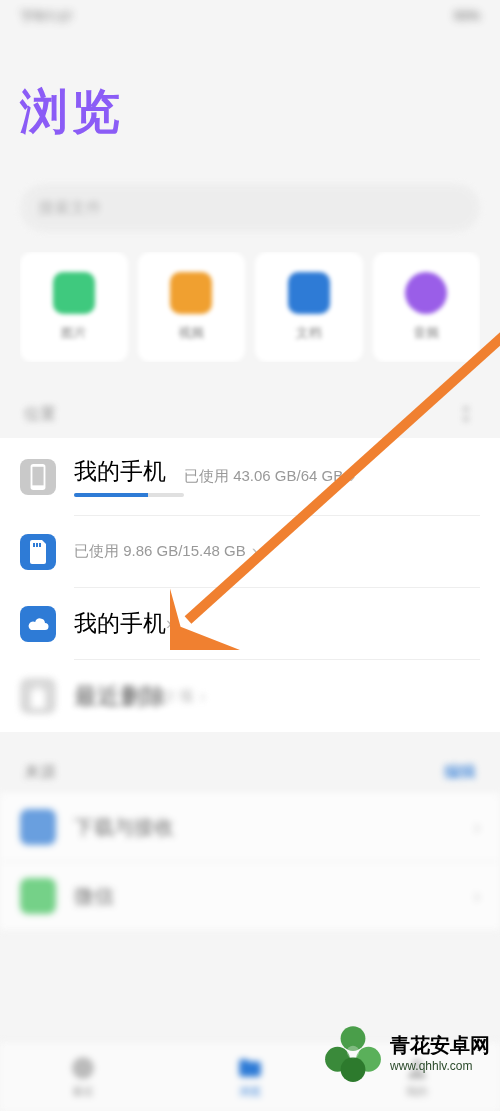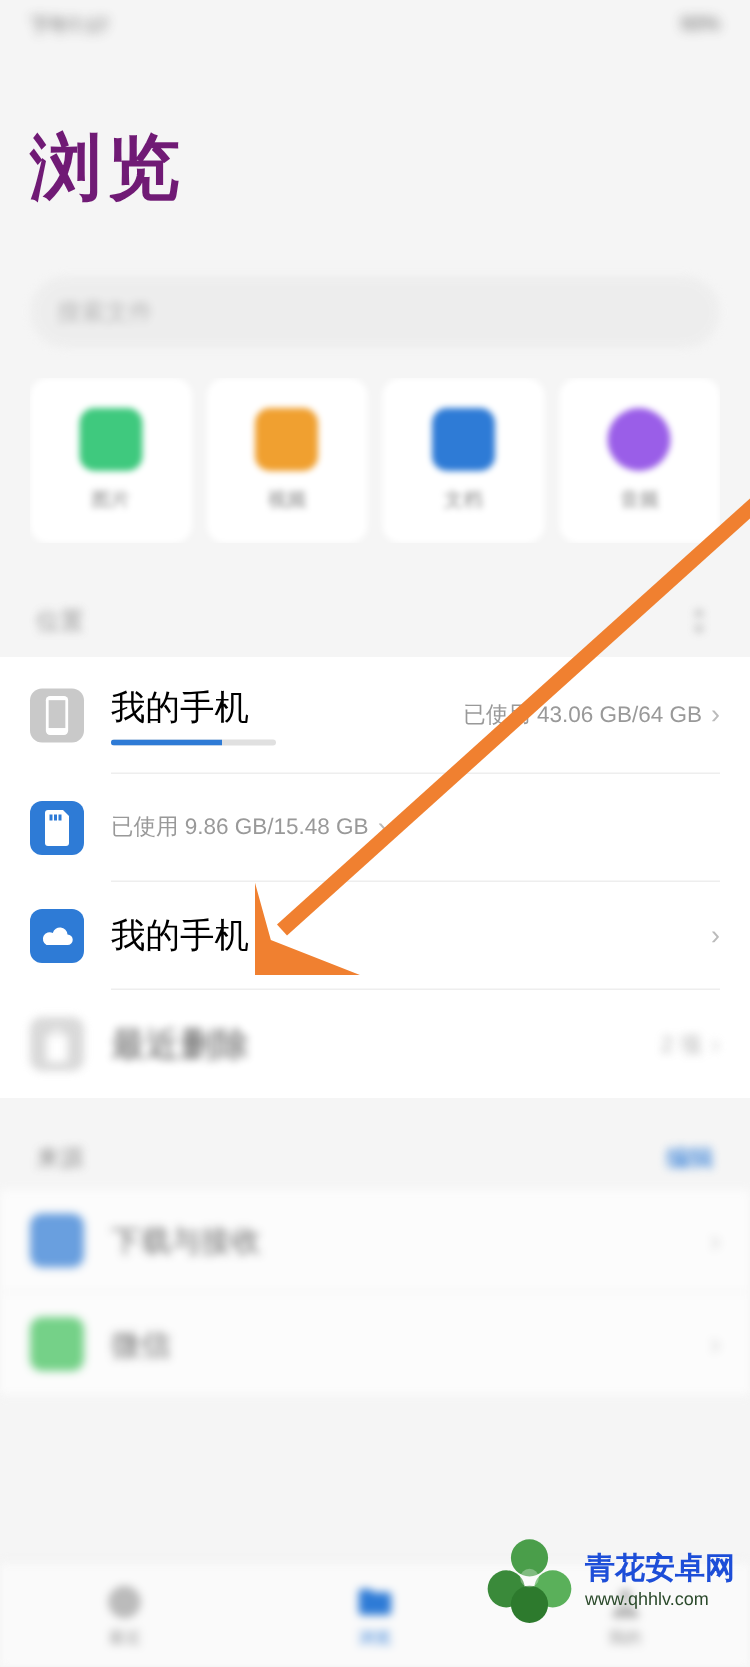--- a/index.html
+++ b/index.html
@@ -25,21 +25,21 @@
       font-weight: 600;
     }
     .header {
       padding: 50px 20px 30px 20px;
     }
     .page-title {
       font-size: 48px;
       font-weight: 700;
       font-family: "STXingkai", "KaiTi", cursive;
       letter-spacing: 4px;
-      color: #701a75;
+      color: #8b5cf6;
     }
     .search-bar {
       margin: 10px 20px;
       height: 48px;
       background: #ebebeb;
       border-radius: 24px;
       display: flex;
       align-items: center;
       padding: 0 18px;
       filter: blur(3px);
@@ -105,21 +105,20 @@
       display: flex;
       align-items: center;
       justify-content: center;
       margin-right: 18px;
       flex-shrink: 0;
     }
     .storage-content {
       flex: 1;
       display: flex;
       align-items: center;
-      justify-content: space-between;
       border-bottom: 1px solid #eee;
       padding-bottom: 18px;
       margin-bottom: -18px;
       min-height: 54px;
     }
     .storage-item:last-child .storage-content { border-bottom: none; }
     .storage-left {
       display: flex;
       flex-direction: column;
       gap: 6px;
@@ -210,21 +209,21 @@
       width: 62px;
       height: 62px;
     }
     .watermark-text {
       display: flex;
       flex-direction: column;
     }
     .watermark-cn {
       font-size: 20px;
       font-weight: 700;
-      color: #1d4ed8;
+      color: #000000;
     }
     .watermark-url {
       font-size: 12px;
       color: #2b4a2b;
     }
     .nav-bar {
       position: absolute;
       bottom: 0;
       left: 0;
       right: 0;

